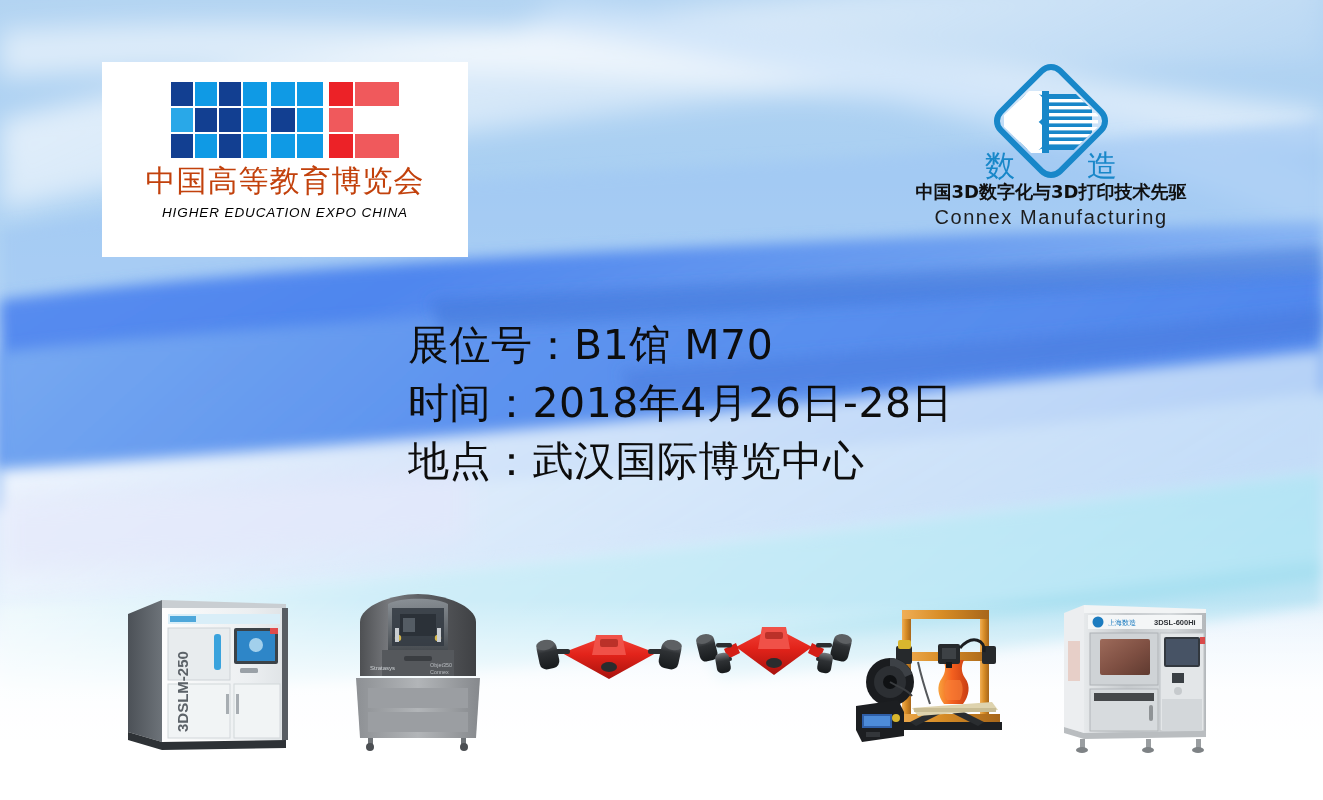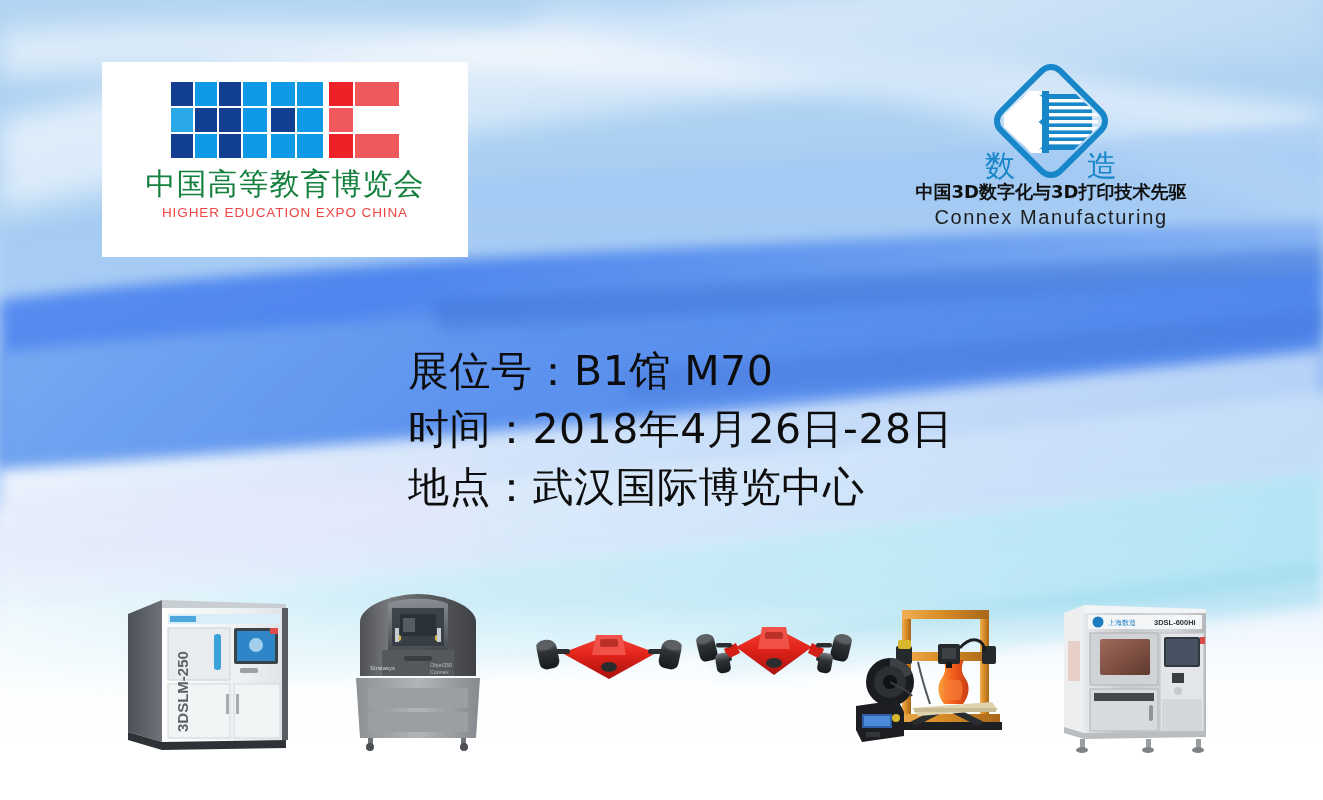--- a/index.html
+++ b/index.html
@@ -47,32 +47,33 @@
   }
   #heec-mark {
     width: 228px;
     height: 76px;
     display: block;
   }
   #heec-cn {
     margin-top: 9px;
     font-size: 30px;
     letter-spacing: 1px;
-    color: #15803d;
-    font-family: Liberation Sans, sans-serif;
+    color: #c2410c;
+    font-family: Liberation Mono, monospace;
     line-height: 1.1;
     white-space: nowrap;
   }
   #heec-en {
     margin-top: 5px;
     font-size: 13.5px;
     letter-spacing: 0.9px;
-    color: #ef4444;
+    color: #000000;
     font-family: "Liberation Sans", sans-serif;
     white-space: nowrap;
+    font-style: italic;
   }
 
   
   #dm-logo {
     position: absolute;
     left: 855px;
     top: 58px;
     width: 392px;
     z-index: 5;
     text-align: center;
@@ -99,21 +100,21 @@
     color: #1d1d1d;
     font-family: "Liberation Sans", sans-serif;
     letter-spacing: 1.6px;
     white-space: nowrap;
   }
 
   
   #info-block {
     position: absolute;
     left: 408px;
-    top: 342px;
+    top: 316px;
     z-index: 5;
   }
   .info-line {
     font-size: 41px;
     line-height: 58px;
     color: #0d0d0d;
     font-family: "DejaVu Sans", "Liberation Sans", sans-serif;
     white-space: nowrap;
     letter-spacing: 0.5px;
   }

